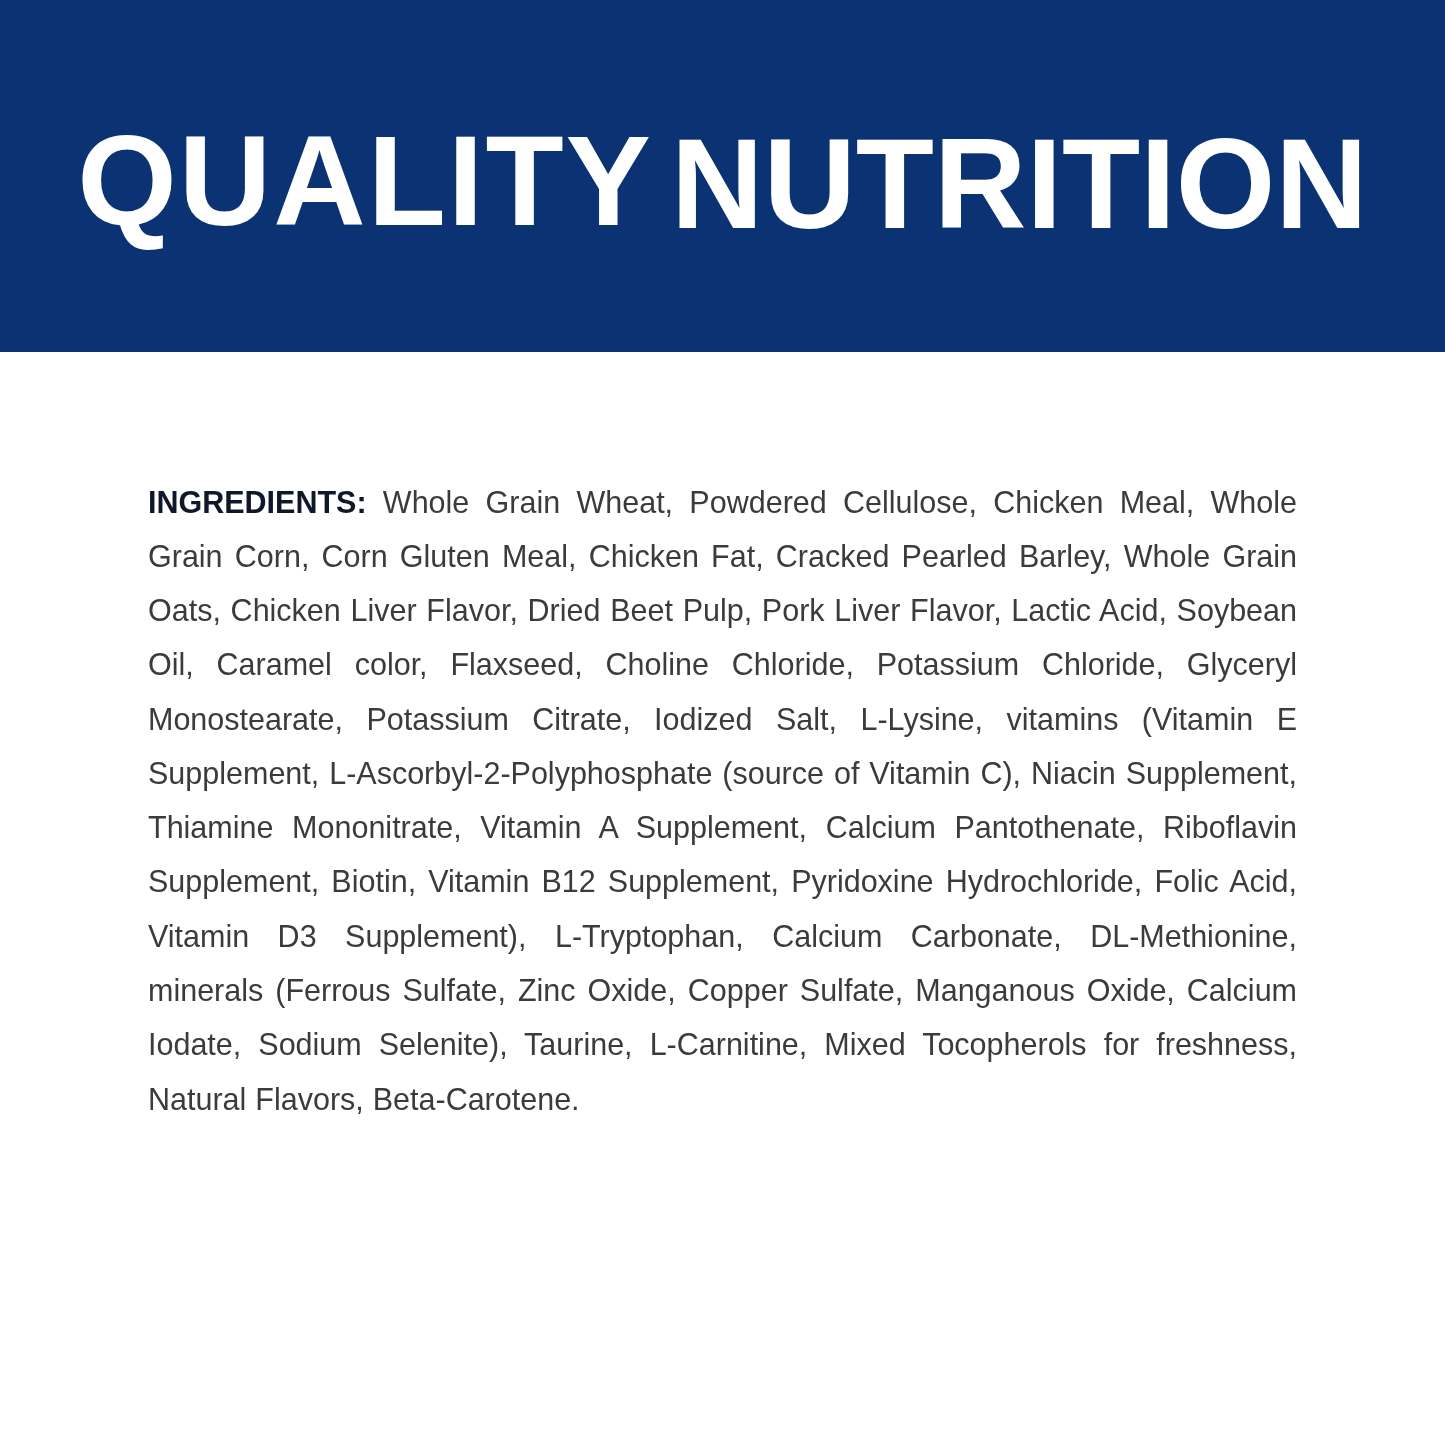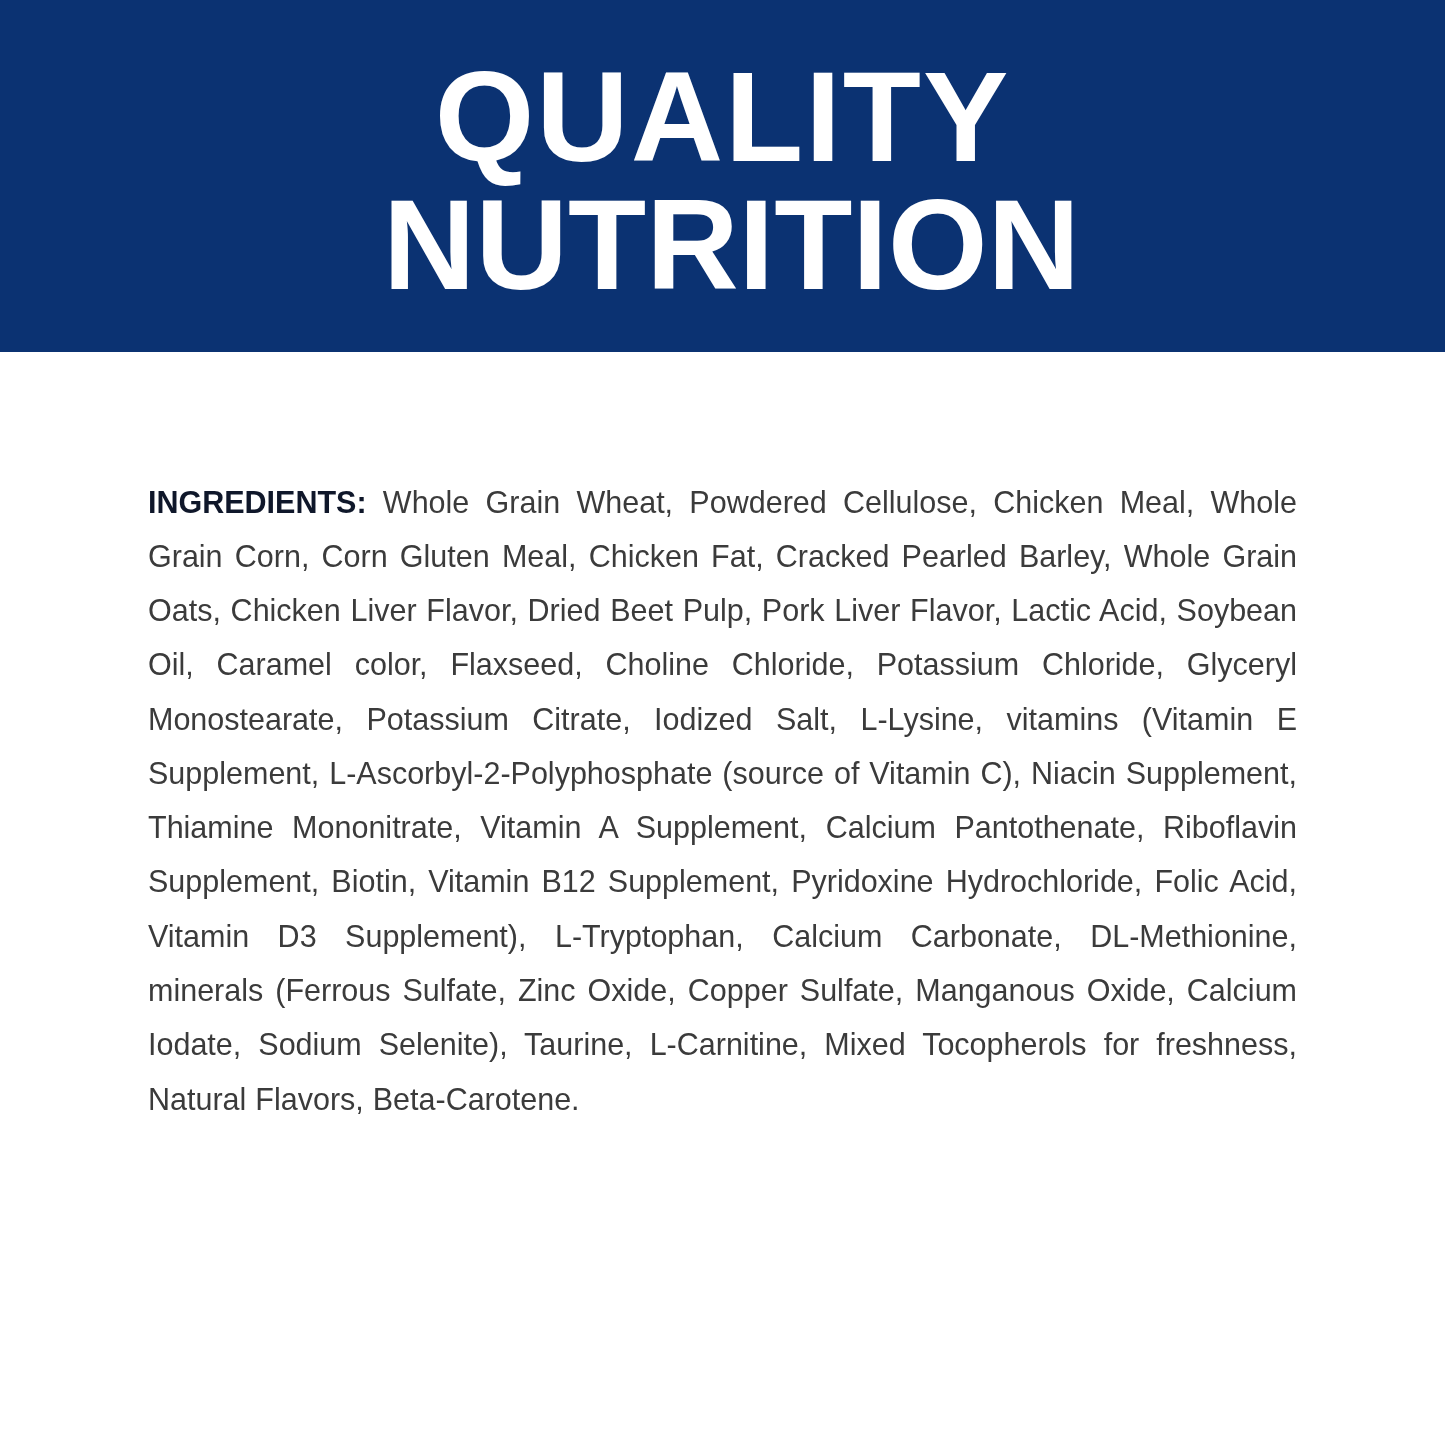--- a/index.html
+++ b/index.html
@@ -18,21 +18,21 @@
     width: 1445px;
     height: 1445px;
     background: #ffffff;
     box-sizing: border-box;
   }
   .banner {
     width: 100%;
     height: 352px;
     background: #0b3272;
     display: flex;
-    flex-direction: column;
+    flex-direction: row;
     align-items: center;
     justify-content: center;
     box-sizing: border-box;
     padding-top: 10px;
   }
   .banner-line {
     color: #ffffff;
     font-family: "Liberation Sans", sans-serif;
     font-weight: bold;
     letter-spacing: -1px;

